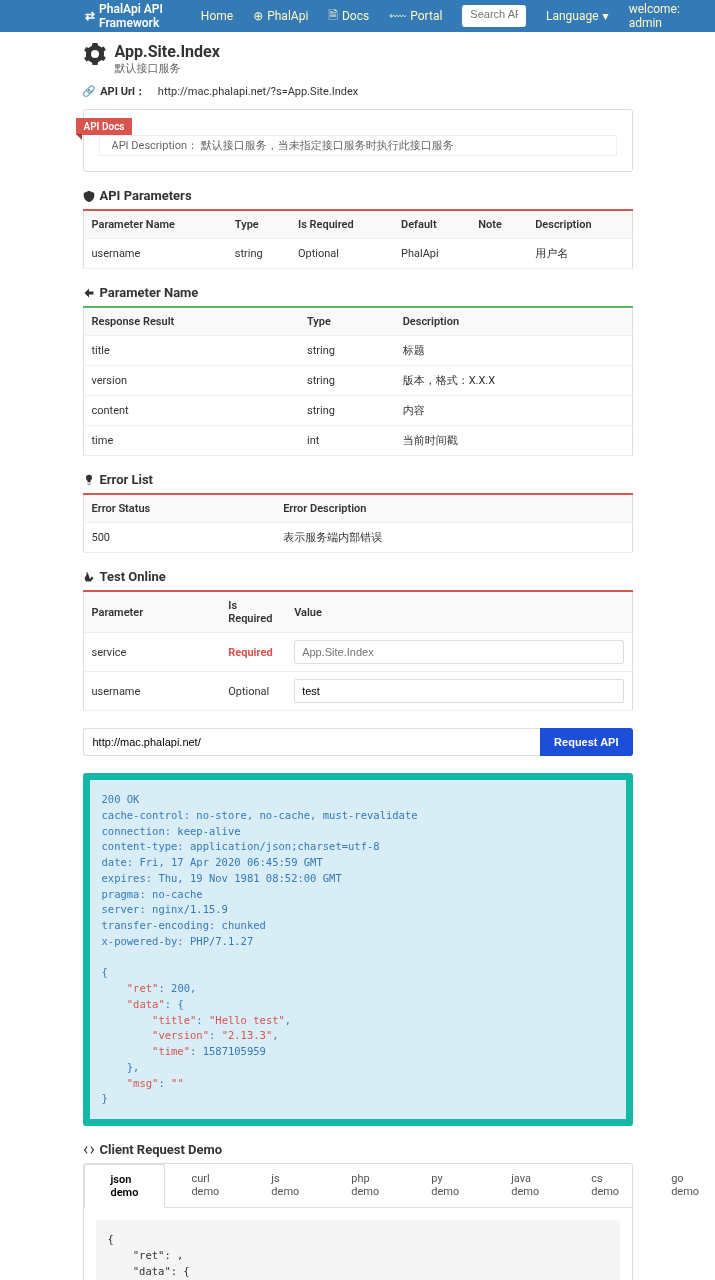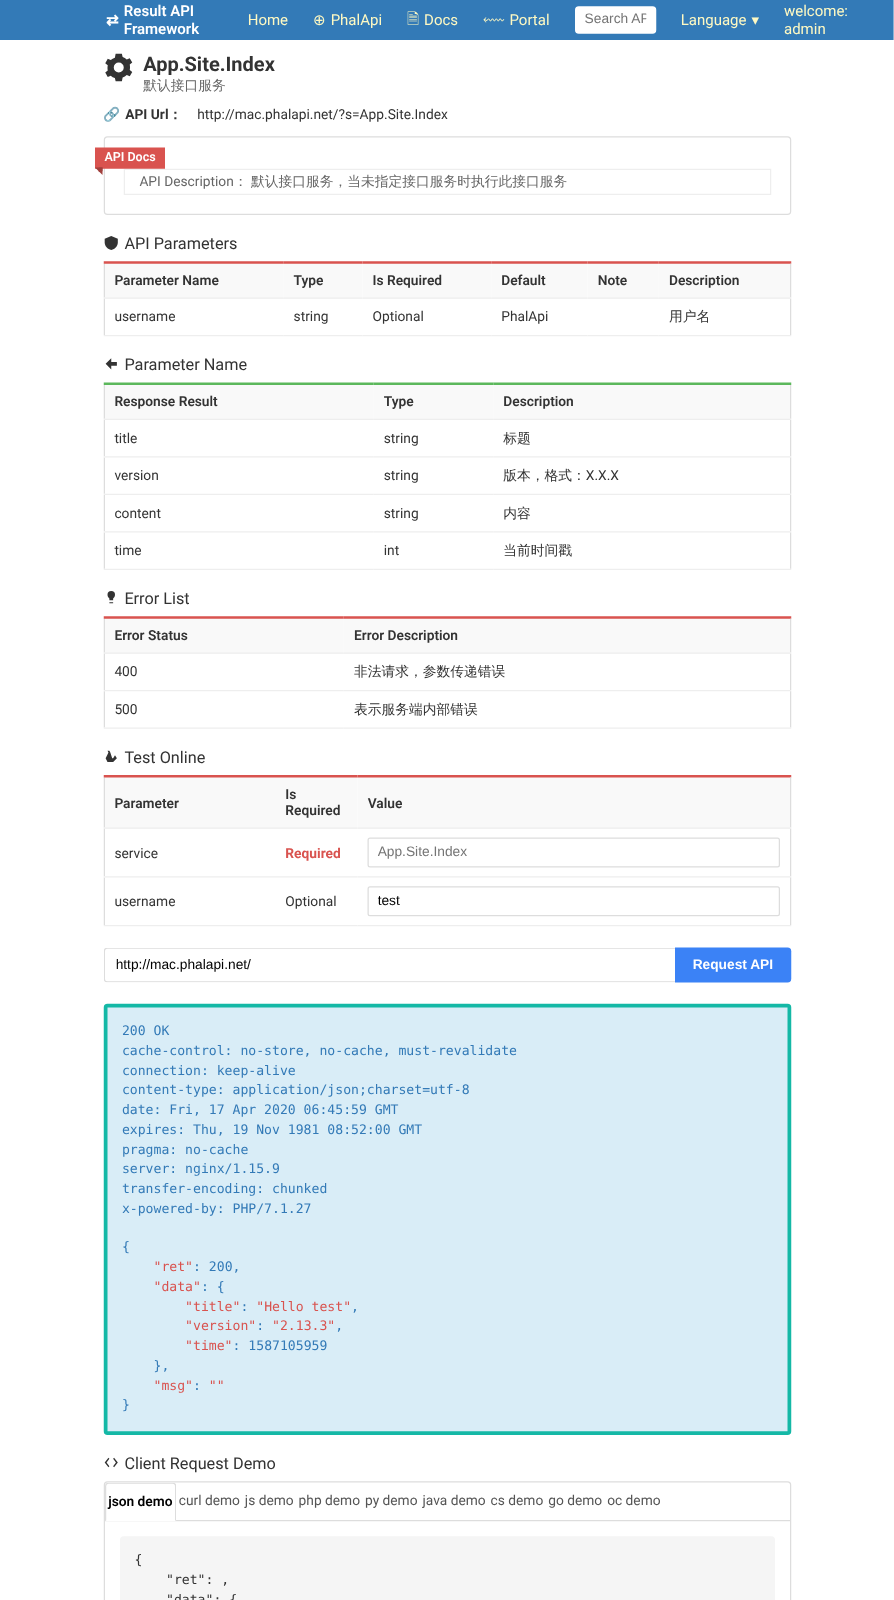--- a/index.html
+++ b/index.html
@@ -14,49 +14,49 @@
 .header{display:flex;align-items:flex-start;gap:8px;margin-bottom:8px}
 .gear-icon svg{width:24px;height:24px}
 .header-text h1{font-size:16px;font-weight:700;color:#333}
 .header-text .sub{font-size:11px;color:#666}
 .api-url-row{font-size:11px;margin-bottom:10px;display:flex;align-items:center;gap:4px}
 .api-url-row b{margin-right:8px}
 .card{border:1px solid #ddd;border-radius:3px;position:relative;margin-bottom:15px}
 .badge-corner{position:absolute;top:8px;left:-8px;background:#d9534f;color:#fff;font-size:10px;padding:3px 8px;font-weight:600}
 .badge-corner::before{content:"";position:absolute;bottom:-5px;left:0;border:3px solid transparent;border-top-color:#a03f3c;border-right-color:#a03f3c}
 .inner-box{margin:25px 15px 15px;border:1px solid #eee;padding:2px 12px;font-size:11px;color:#666}
-.section-title{font-size:13px;font-weight:400;margin:16px 0 6px;display:flex;align-items:flex-start;gap:5px}
+.section-title{font-size:13px;font-weight:700;margin:16px 0 6px;display:flex;align-items:center;gap:5px}
 .section-title svg{width:12px;height:12px}
 table{width:100%;border-collapse:collapse;font-size:11px}
 table.bordered{border:1px solid #ddd}
 .top-red{border-top:2px solid #d9534f!important}
 .top-green{border-top:2px solid #5cb85c!important}
 th,td{padding:7px 8px;text-align:left;border-bottom:1px solid #eee}
 th{background:#f9f9f9;font-weight:600;color:#333}
 .req{color:#d9534f;font-weight:700}
 .param-input{width:100%;border:1px solid #ddd;border-radius:2px;padding:5px 7px;font-size:11px}
 .request-row{display:flex;margin:17px 0}
 .request-row input{flex:1;border:1px solid #ddd;border-right:none;padding:7px 9px;font-size:11px;border-radius:3px 0 0 3px}
-.request-row button{background:#3b82f6;color:#fff;border:none;padding:7px 14px;font-size:11px;font-weight:600;border-radius:0 3px 3px 0;cursor:pointer}
-.response-box{border:3px solid #14b8a6;background:#d9edf7;border-radius:3px;padding:12px;font-family:Menlo,Consolas,monospace;font-size:10.5px;line-height:1.5;white-space:pre;color:#337ab7;overflow-x:auto}
+.request-row button{background:#1d4ed8;color:#fff;border:none;padding:7px 14px;font-size:11px;font-weight:600;border-radius:0 3px 3px 0;cursor:pointer}
+.response-box{border:7px solid #14b8a6;background:#d9edf7;border-radius:3px;padding:12px;font-family:Menlo,Consolas,monospace;font-size:10.5px;line-height:1.5;white-space:pre;color:#337ab7;overflow-x:auto}
 .response-box .str{color:#d9534f}
 .response-box .num{color:#337ab7}
 .tabs{display:flex;border-bottom:1px solid #ddd;font-size:11px}
-.tabs .tab{padding:8px 2px;cursor:pointer;color:#555}
+.tabs .tab{padding:8px 26px;cursor:pointer;color:#555}
 .tabs .tab.active{border:1px solid #ddd;border-bottom:1px solid #fff;margin-bottom:-1px;border-radius:3px 3px 0 0;font-weight:600;color:#000}
 .code-demo{background:#f5f5f5;border-radius:3px;margin:12px;padding:12px;font-family:Menlo,Consolas,monospace;font-size:10.5px;line-height:1.5;white-space:pre}
 .card.demo-card{padding:0}
 </style>
 </head>
 <body>
 
 <div class="navbar">
   <div class="brand">
     <span>⇄</span>
-    <span>Result API Framework</span>
+    <span>PhalApi API Framework</span>
   </div>
   <div class="navlink">Home</div>
   <div class="navlink">
       <span>⊕</span>
       <span>PhalApi</span>
     </div>
   <div class="navlink">
       <span>🗎</span>
       <span>Docs</span>
     </div>
@@ -175,24 +175,20 @@
     <span>Error List</span>
   </div>
   <table class="bordered top-red">
     <thead>
         <tr>
       <th style="width:35%">Error Status</th>
           <th>Error Description</th>
     </tr>
       </thead>
     <tbody id="errors-body">
-        <tr>
-          <td>400</td>
-          <td>非法请求，参数传递错误</td>
-        </tr>
         <tr>
           <td>500</td>
           <td>表示服务端内部错误</td>
         </tr>
       </tbody>
   </table>
 
   <div class="section-title">
     <svg viewBox="0 0 16 16" fill="#333">
         <path d="M4 2h2l1 2 2 6h1l2-3 2 3-4 4H4l-2-4 2-4 1-2-1-2z"></path>

